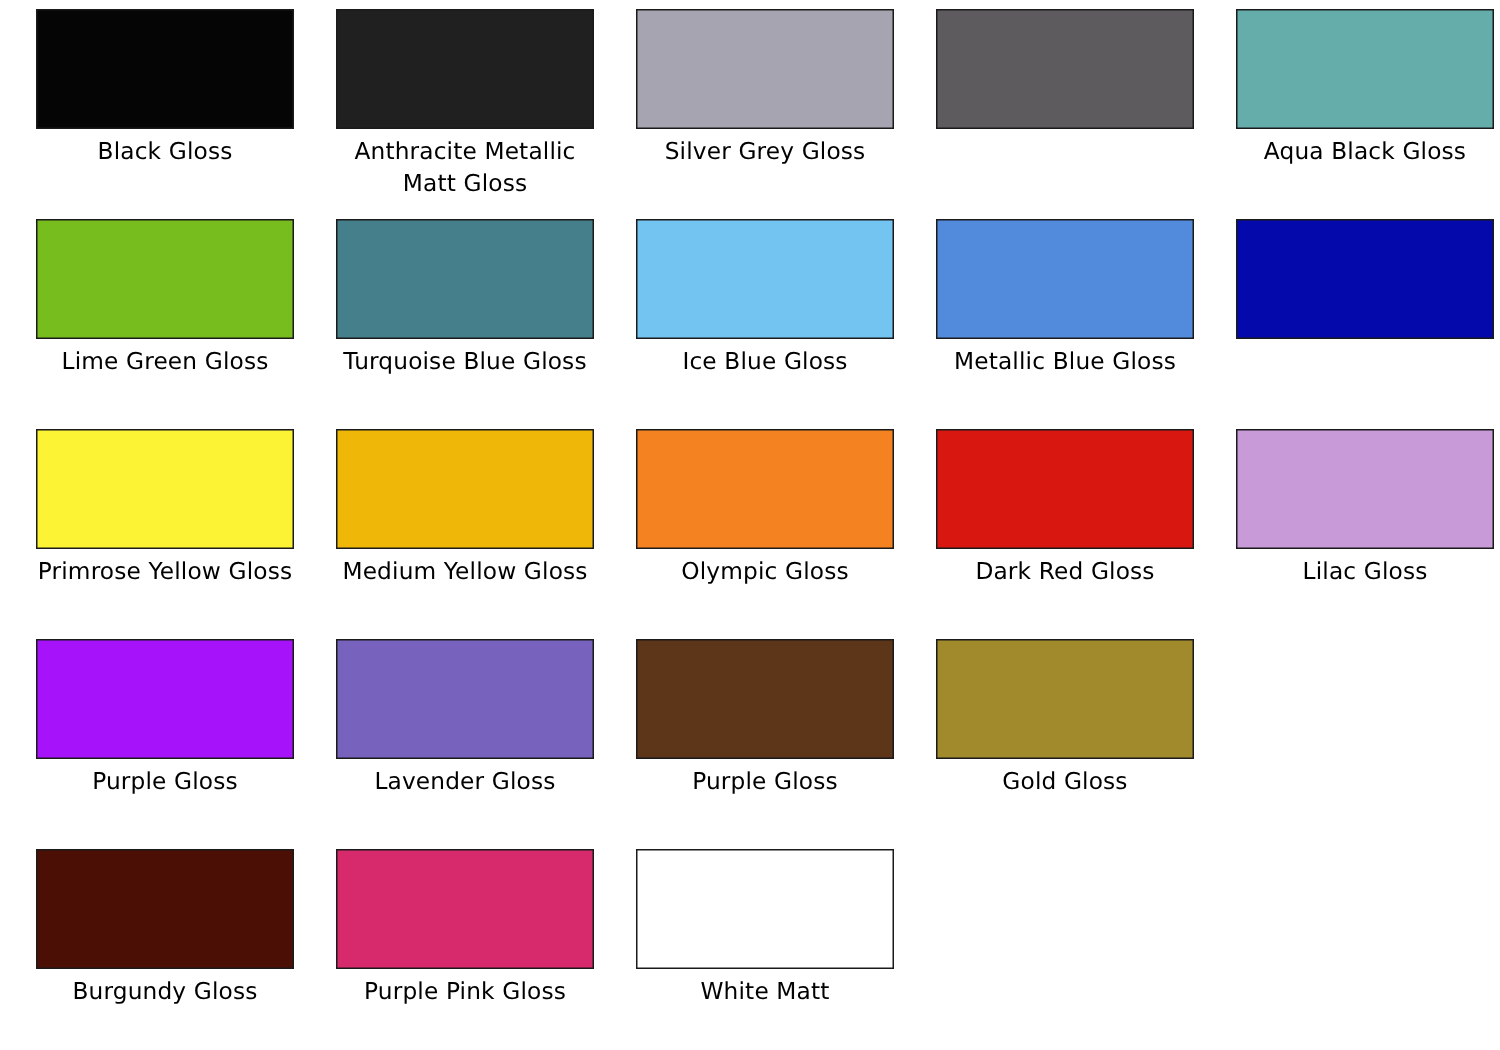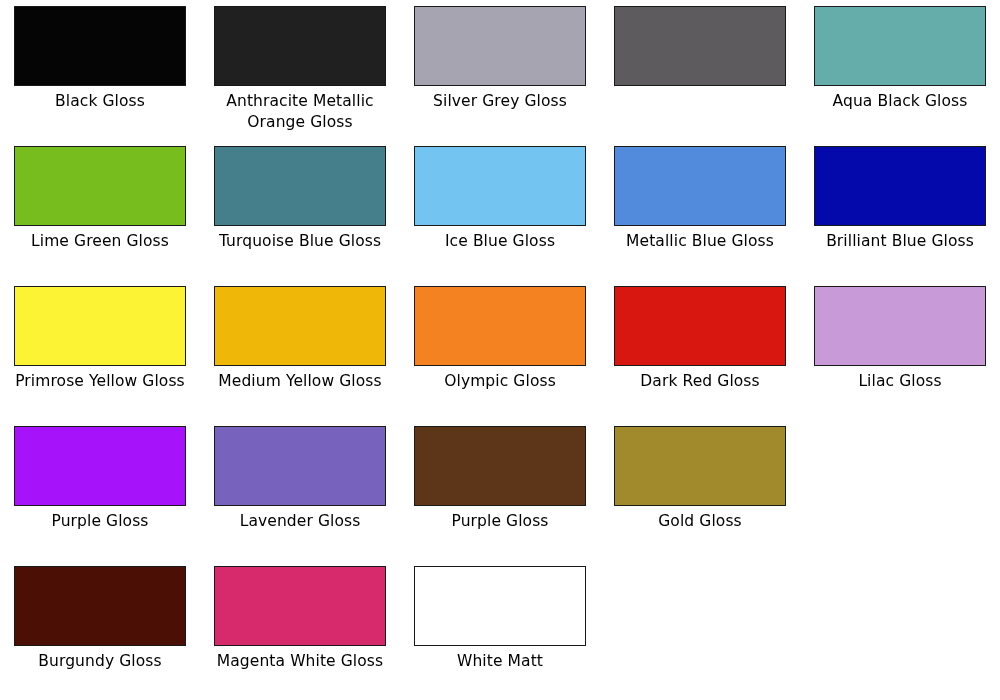--- a/index.html
+++ b/index.html
@@ -17,21 +17,21 @@
 
   #swatch-grid {
     display: grid;
     grid-template-columns: repeat(5, 200px);
     grid-template-rows: repeat(5, 140px);
     column-gap: 0px;
     row-gap: 0px;
     width: 1000px;
     height: 700px;
     box-sizing: border-box;
-    padding: 6px 0 0 0;
+    padding: 6px 0 0 10px;
   }
 
   .swatch-cell {
     display: flex;
     flex-direction: column;
     align-items: center;
     justify-content: flex-start;
     width: 200px;
     box-sizing: border-box;
   }
@@ -62,21 +62,21 @@
 </head>
 <body>
 
 <div id="swatch-grid">
     <div class="swatch-cell">
       <div class="swatch-chip" style="background: rgb(5, 5, 5); border-color: rgb(26, 26, 26);"></div>
       <div class="swatch-label">Black Gloss</div>
     </div>
     <div class="swatch-cell">
       <div class="swatch-chip" style="background: rgb(32, 32, 32); border-color: rgb(26, 26, 26);"></div>
-      <div class="swatch-label">Anthracite Metallic Orange Gloss</div>
+      <div class="swatch-label">Anthracite Metallic Matt Gloss</div>
     </div>
     <div class="swatch-cell">
       <div class="swatch-chip" style="background: rgb(166, 164, 176); border-color: rgb(26, 26, 26);"></div>
       <div class="swatch-label">Silver Grey Gloss</div>
     </div>
     <div class="swatch-cell">
       <div class="swatch-chip" style="background: rgb(94, 91, 95); border-color: rgb(26, 26, 26);"></div>
     </div>
     <div class="swatch-cell">
       <div class="swatch-chip" style="background: rgb(100, 173, 171); border-color: rgb(26, 26, 26);"></div>
@@ -93,21 +93,20 @@
     <div class="swatch-cell">
       <div class="swatch-chip" style="background: rgb(116, 196, 242); border-color: rgb(26, 26, 26);"></div>
       <div class="swatch-label">Ice Blue Gloss</div>
     </div>
     <div class="swatch-cell">
       <div class="swatch-chip" style="background: rgb(83, 139, 220); border-color: rgb(26, 26, 26);"></div>
       <div class="swatch-label">Metallic Blue Gloss</div>
     </div>
     <div class="swatch-cell">
       <div class="swatch-chip" style="background: rgb(4, 9, 171); border-color: rgb(26, 26, 26);"></div>
-      <div class="swatch-label">Brilliant Blue Gloss</div>
     </div>
     <div class="swatch-cell">
       <div class="swatch-chip" style="background: rgb(251, 243, 52); border-color: rgb(26, 26, 26);"></div>
       <div class="swatch-label">Primrose Yellow Gloss</div>
     </div>
     <div class="swatch-cell">
       <div class="swatch-chip" style="background: rgb(239, 184, 8); border-color: rgb(26, 26, 26);"></div>
       <div class="swatch-label">Medium Yellow Gloss</div>
     </div>
     <div class="swatch-cell">
@@ -141,21 +140,21 @@
     <div class="swatch-cell empty">
       <div class="swatch-chip" style="background: transparent; border-color: rgb(26, 26, 26);"></div>
       <div class="swatch-label"></div>
     </div>
     <div class="swatch-cell">
       <div class="swatch-chip" style="background: rgb(75, 15, 6); border-color: rgb(26, 26, 26);"></div>
       <div class="swatch-label">Burgundy Gloss</div>
     </div>
     <div class="swatch-cell">
       <div class="swatch-chip" style="background: rgb(214, 42, 108); border-color: rgb(26, 26, 26);"></div>
-      <div class="swatch-label">Magenta White Gloss</div>
+      <div class="swatch-label">Purple Pink Gloss</div>
     </div>
     <div class="swatch-cell">
       <div class="swatch-chip" style="background: rgb(255, 255, 255); border-color: rgb(26, 26, 26);"></div>
       <div class="swatch-label">White Matt</div>
     </div>
     <div class="swatch-cell empty">
       <div class="swatch-chip" style="background: transparent; border-color: rgb(26, 26, 26);"></div>
       <div class="swatch-label"></div>
     </div>
   </div>

